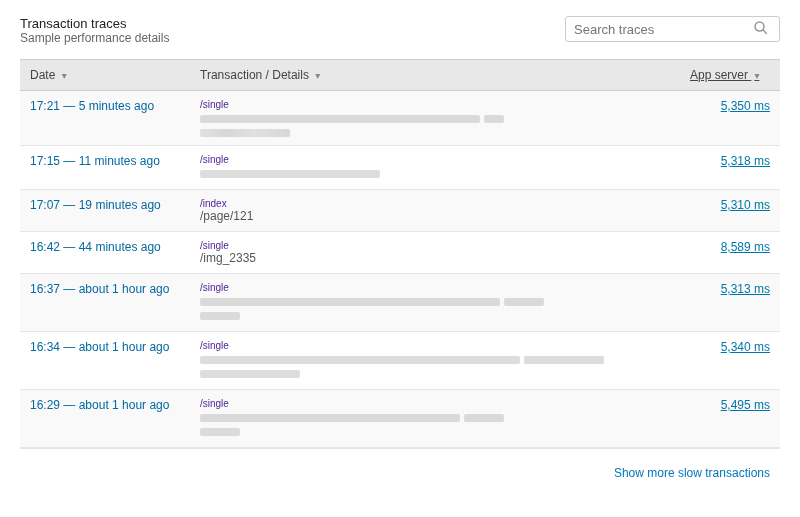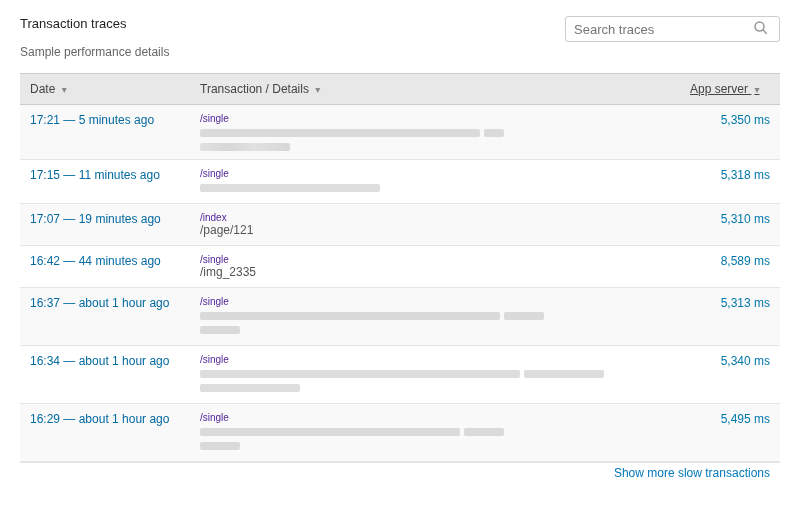--- a/index.html
+++ b/index.html
@@ -26,21 +26,21 @@
     }
     .title-block {}
     .page-title {
       font-size: 13px;
       font-weight: normal;
       color: #222;
     }
     .page-subtitle {
       font-size: 12px;
       color: #666;
-      margin-top: 14px;
+      margin-top: 0;
       text-align: center;
     }
     .search-box {
       display: flex;
       align-items: center;
       border: 1px solid #ccc;
       border-radius: 3px;
       padding: 4px 8px;
       background: #fff;
       width: 215px;
@@ -111,20 +111,21 @@
     }
     .td-transaction {
       color: #444;
     }
     .td-appserver {
       text-align: right;
       color: #0077aa;
       font-size: 12px;
       vertical-align: middle;
       white-space: nowrap;
+      text-decoration: underline;
     }
     .transaction-link {
       color: #4c1d95;
       text-decoration: none;
       display: block;
       font-size: 10px;
     }
     .transaction-detail {
       margin-top: 2px;
     }
@@ -138,21 +139,21 @@
     .blurred-text {
       display: block;
       height: 8px;
       border-radius: 2px;
       background: linear-gradient(90deg, #ccc 0%, #bbb 30%, #ccc 60%, #bbb 100%);
       opacity: 0.55;
       margin-top: 3px;
     }
     .footer-row {
       text-align: right;
-      padding: 2px 10px;
+      padding: 16px 10px;
       border-top: 1px solid #e5e5e5;
     }
     .show-more-link {
       color: #0077bb;
       text-decoration: none;
       font-size: 12px;
     }
     .sub-path {
       color: #555;
       font-size: 12px;

